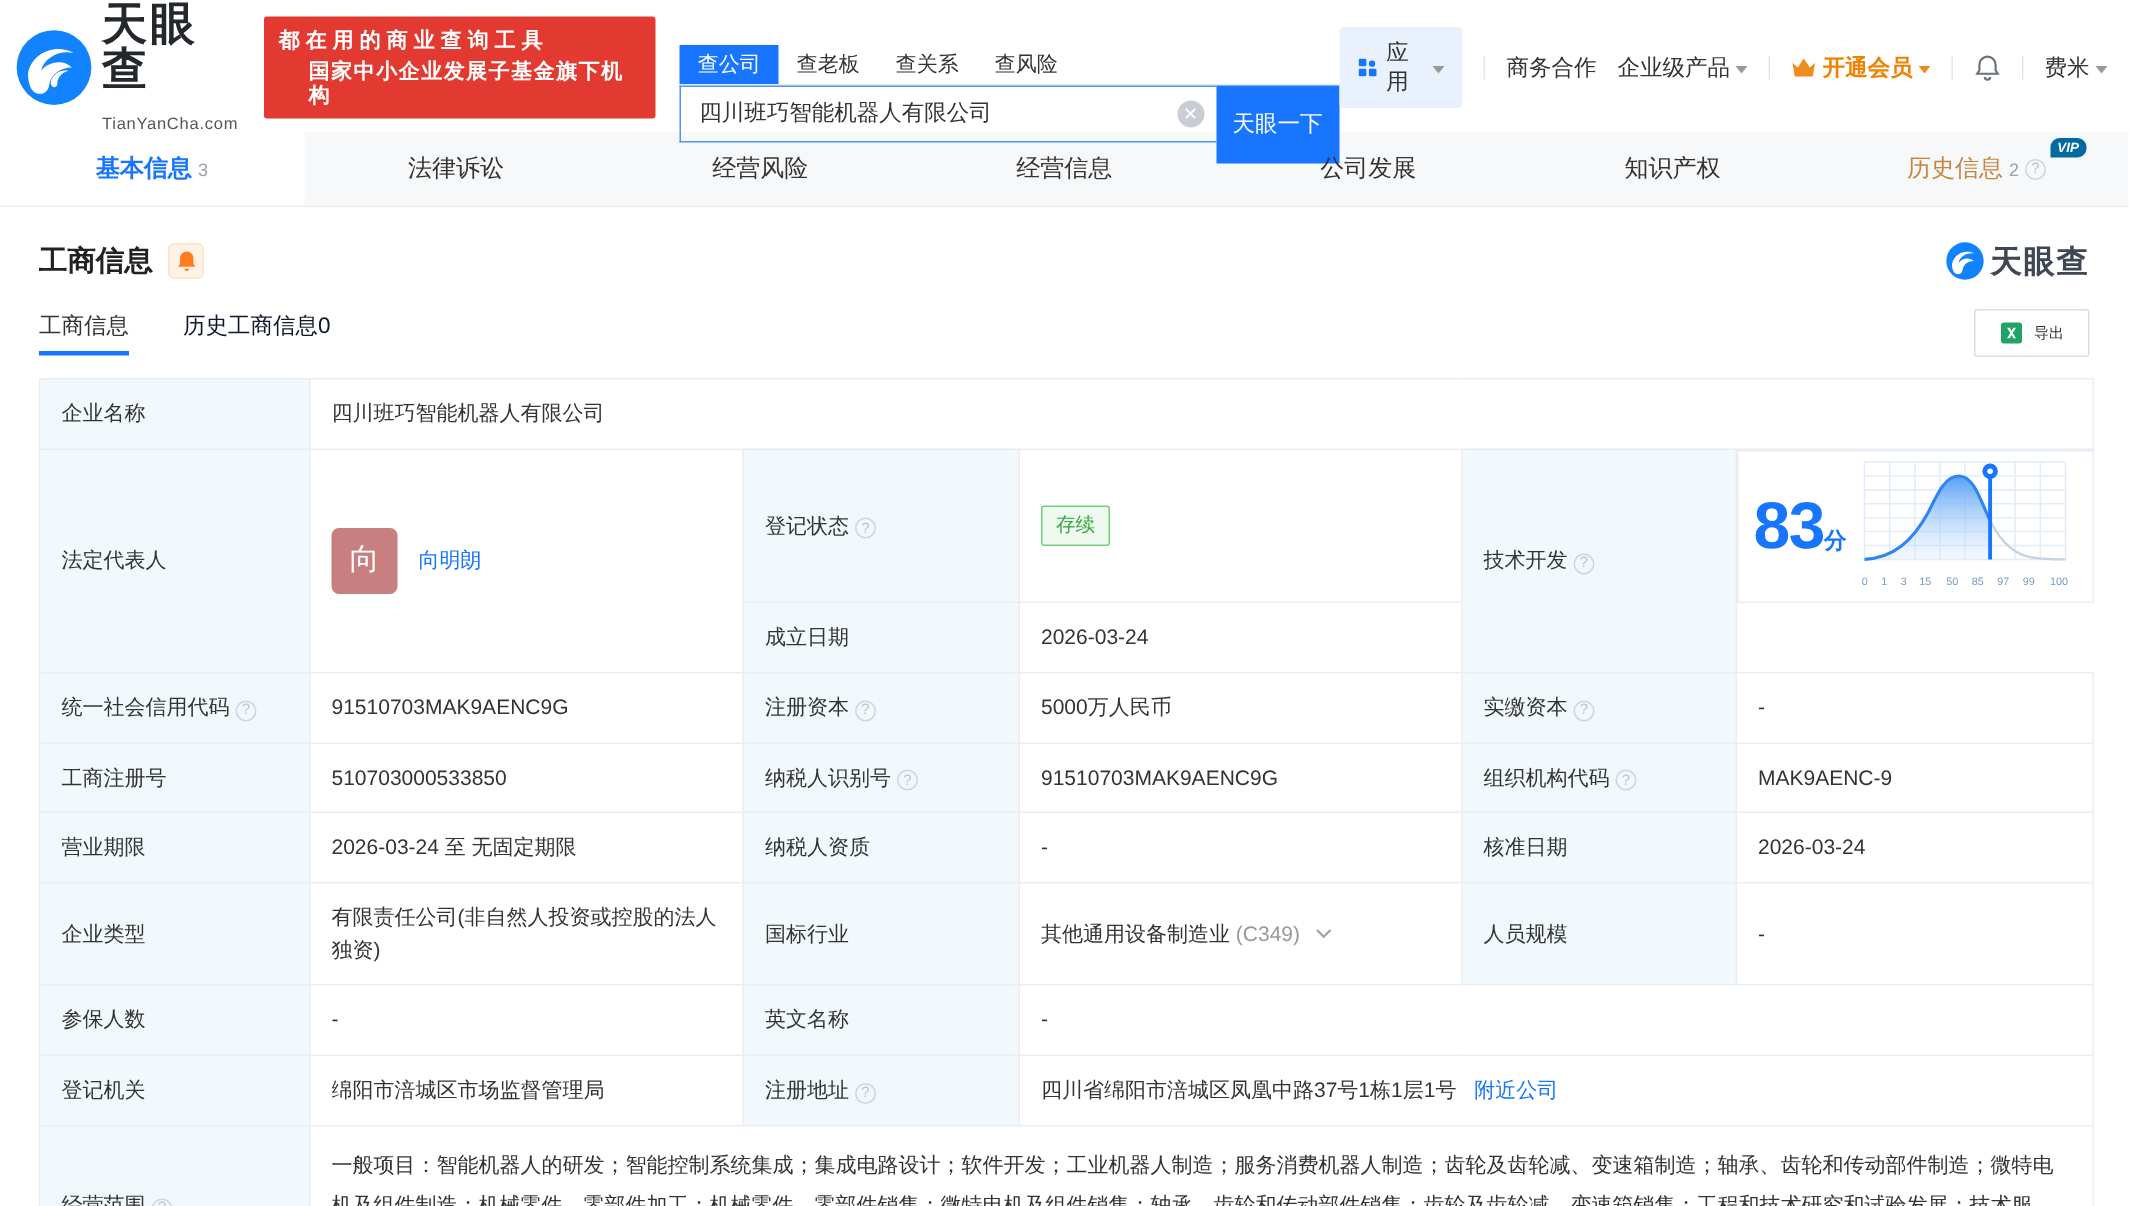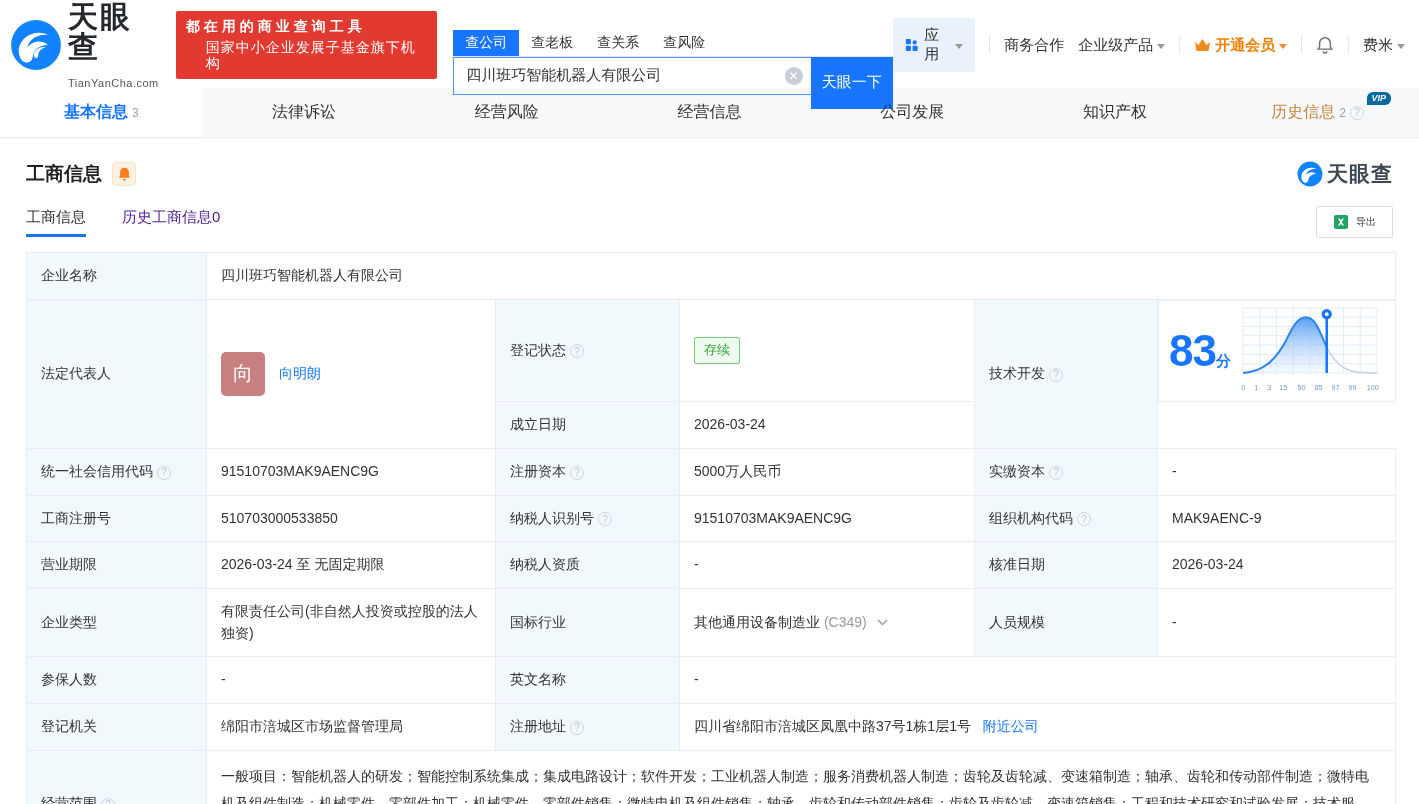--- a/index.html
+++ b/index.html
@@ -9,21 +9,21 @@
   
   .header { display:flex; align-items:center; padding:12px 14px 10px 10px; height:88px; }
   .logo { display:flex; align-items:center; gap:6px; cursor:pointer; }
   .logo-swirl { width:52px; height:52px; flex:0 0 auto; }
   .logo-text-wrap { display:flex; flex-direction:column; line-height:1; }
   .logo-cn { font-size:30px; font-weight:bold; color:#24272b; letter-spacing:2px; }
   .logo-en { font-size:11px; color:#555; margin-top:16px; letter-spacing:.5px; }
   .slogan { background:#e23a30; color:#fff; margin-left:14px; padding:7px 10px; border-radius:2px;
             display:flex; flex-direction:column; gap:4px; line-height:1.2; }
   .slogan .l1 { font-size:14px; font-weight:bold; letter-spacing:4px; }
-  .slogan .l2 { font-size:14px; font-weight:normal; letter-spacing:1px;margin-left:20px; }
+  .slogan .l2 { font-size:14px; font-weight:bold; letter-spacing:1px;margin-left:20px; }
 
   .search-area { margin-left:16px; width:446px;margin-top:48px; }
   .search-tabs { display:flex; border-bottom:1px solid #e3e6ea; }
   .search-tab { font-size:14px; padding:4px 12px; cursor:pointer; color:#333; }
   .search-tab.active { background:#1775ff; color:#fff; }
   .search-row { display:flex; margin-top:0; }
   .search-box { display:flex; align-items:center; border:1px solid #4c95f6; border-right:none;
                 height:38px; flex:1; padding:0 8px 0 12px; }
   .search-box input { border:none; outline:none; font-size:15px; flex:1; color:#333;
                       font-family:"Liberation Sans","DejaVu Sans",sans-serif; }
@@ -61,21 +61,21 @@
   .monitor-bell { width:24px; height:24px; margin-left:10px; background:#fdf2e4; border:1px solid #fbe3c4;
                   border-radius:4px; display:flex; align-items:center; justify-content:center; cursor:pointer; }
   .brand-mini { margin-left:auto; display:flex; align-items:center; gap:4px; }
   .brand-mini .logo-swirl { width:26px; height:26px; }
   .brand-mini .name { font-size:21px; font-weight:bold; color:#3f4753; letter-spacing:1px; }
 
   .subtab-row { display:flex; align-items:center; padding:18px 26px 0 26px; }
   .subtab { font-size:15px; margin-right:36px; padding-bottom:10px; cursor:pointer; position:relative; }
   .subtab.active { color:#333; }
   .subtab.active::after { content:""; position:absolute; left:0; right:0; bottom:0; height:3px; background:#1775ff; }
-  .subtab.dim { color:#4c1d95; }
+  .subtab.dim { color:#0f172a; }
   .export-btn { margin-left:auto; display:flex; align-items:center; gap:7px; border:1px solid #d9dde2;
                 background:#fff; border-radius:2px; padding:7px 16px; font-size:10px; color:#333;
                 cursor:pointer; font-family:"Liberation Sans","DejaVu Sans",sans-serif; }
 
   
   .biz-table-wrap { padding:14px 26px 0 26px; }
   table.biz { width:100%; border-collapse:collapse; table-layout:fixed; }
   table.biz th, table.biz td { border:1px solid #e9edf3; font-weight:normal; text-align:left;
                                font-size:14px; color:#333; padding:12px 14px; vertical-align:middle; line-height:1.55; }
   table.biz th { background:#f2f9fd; }

